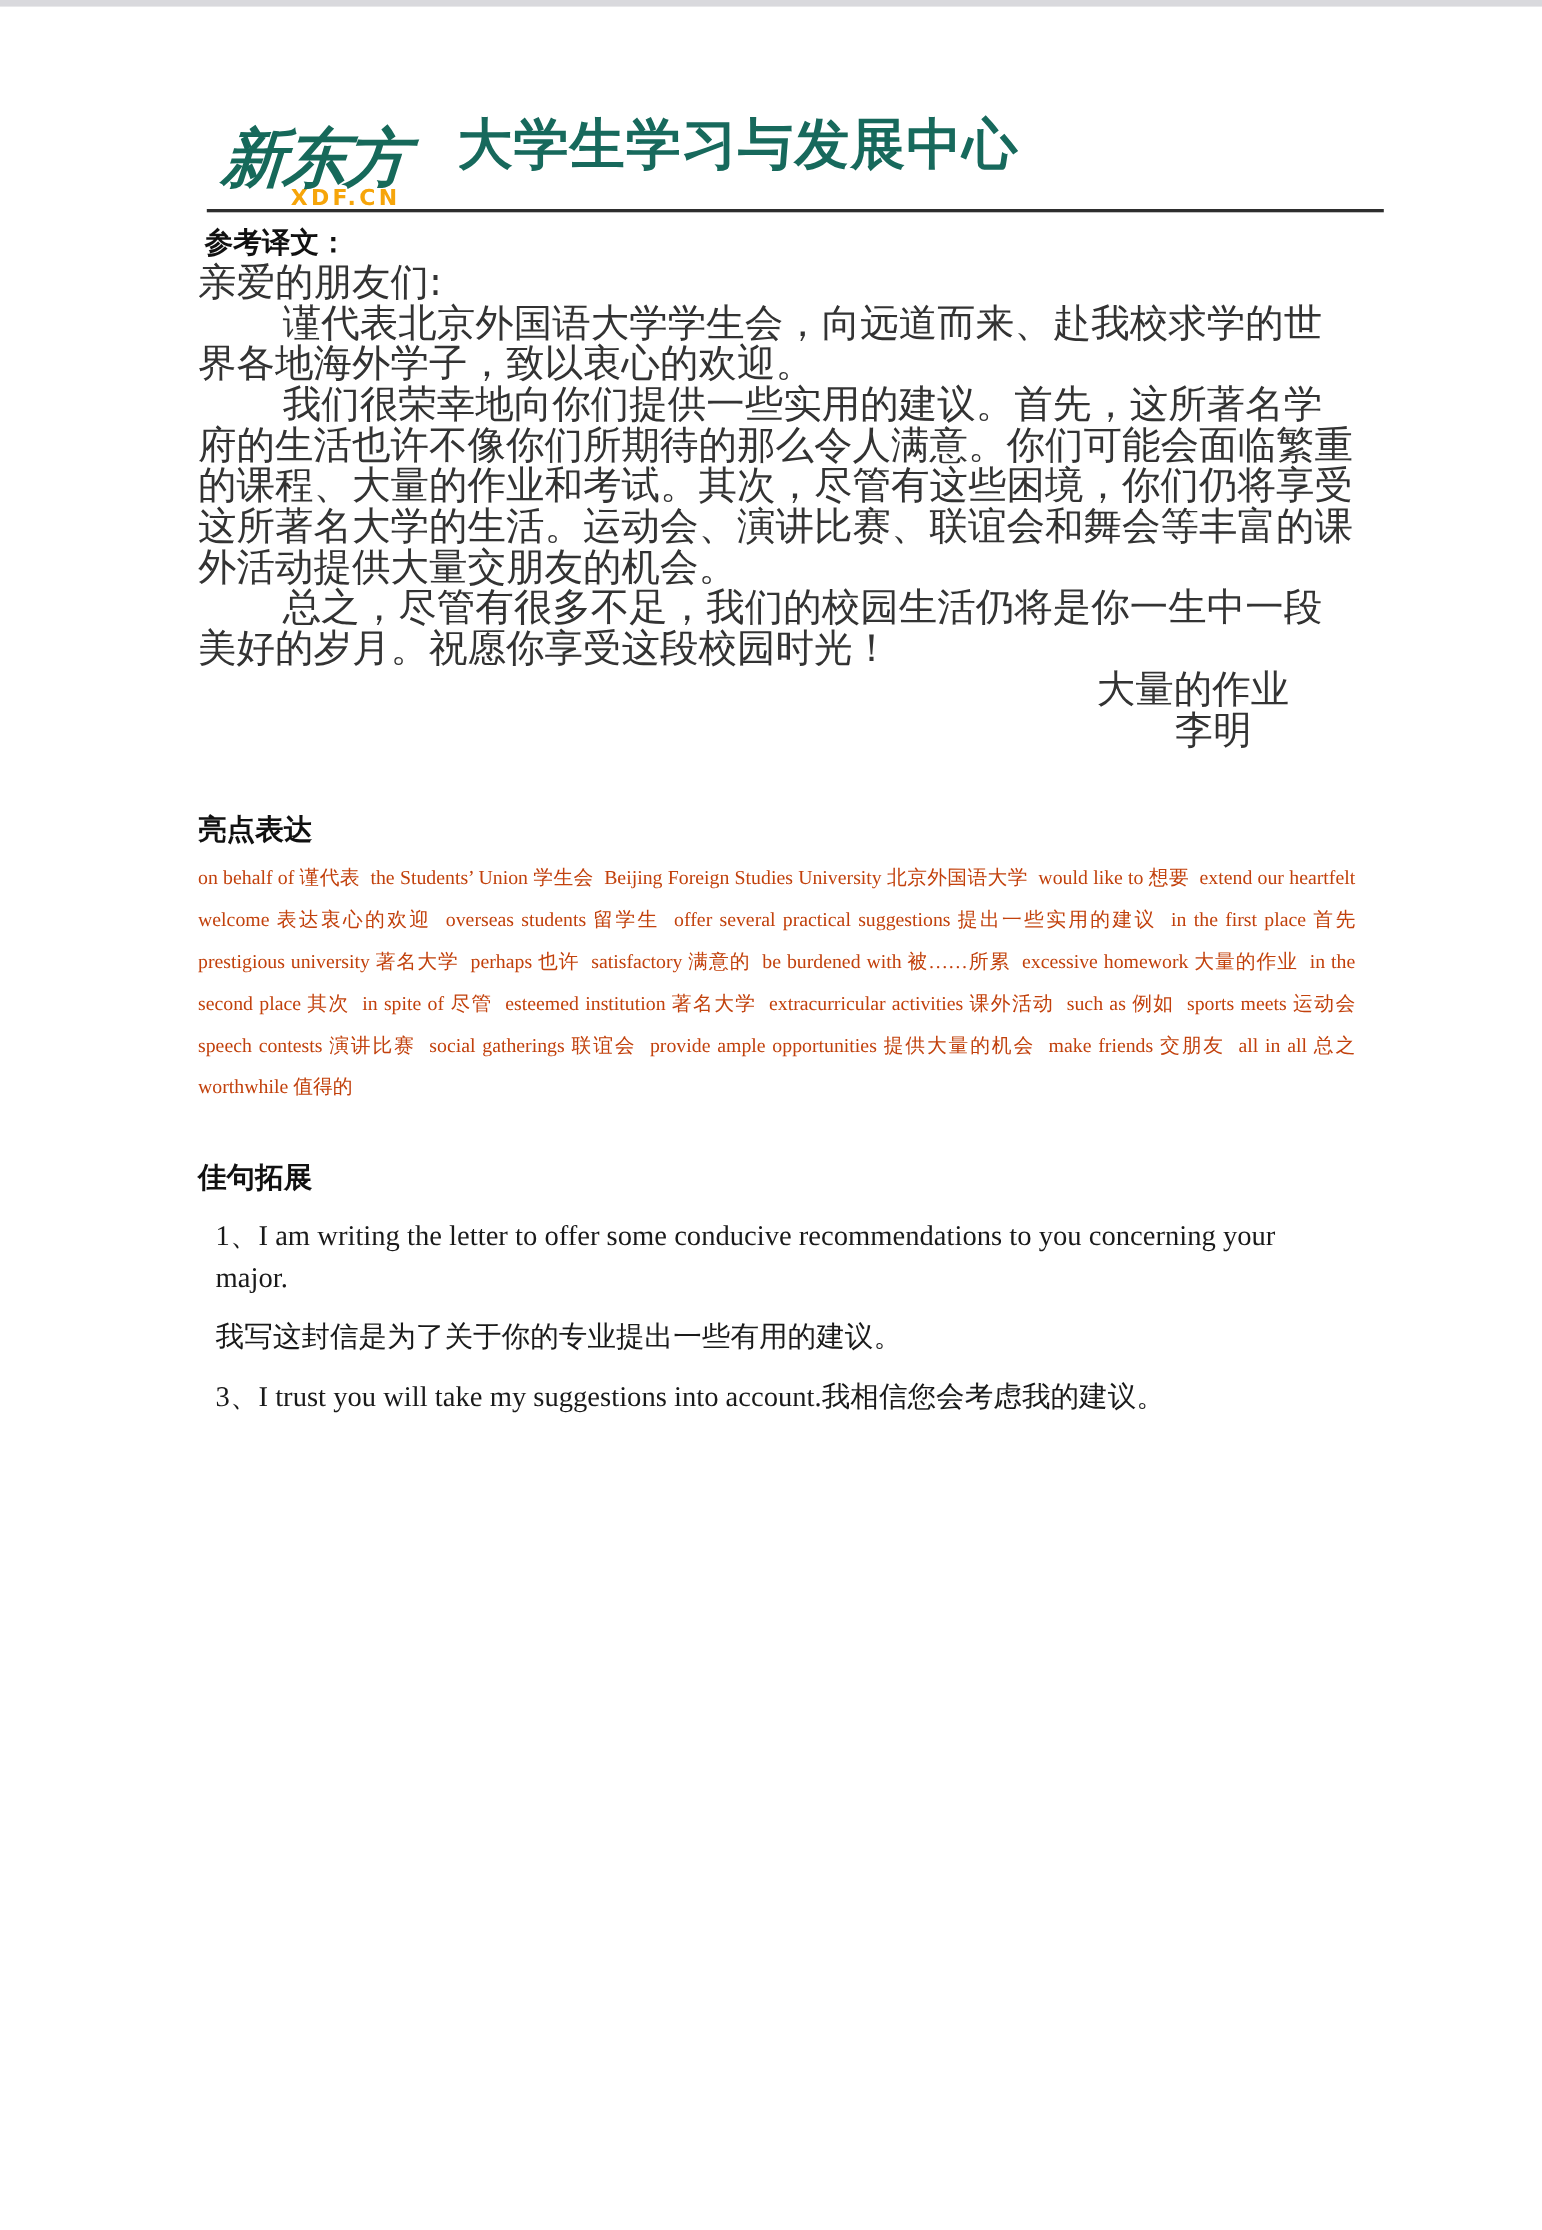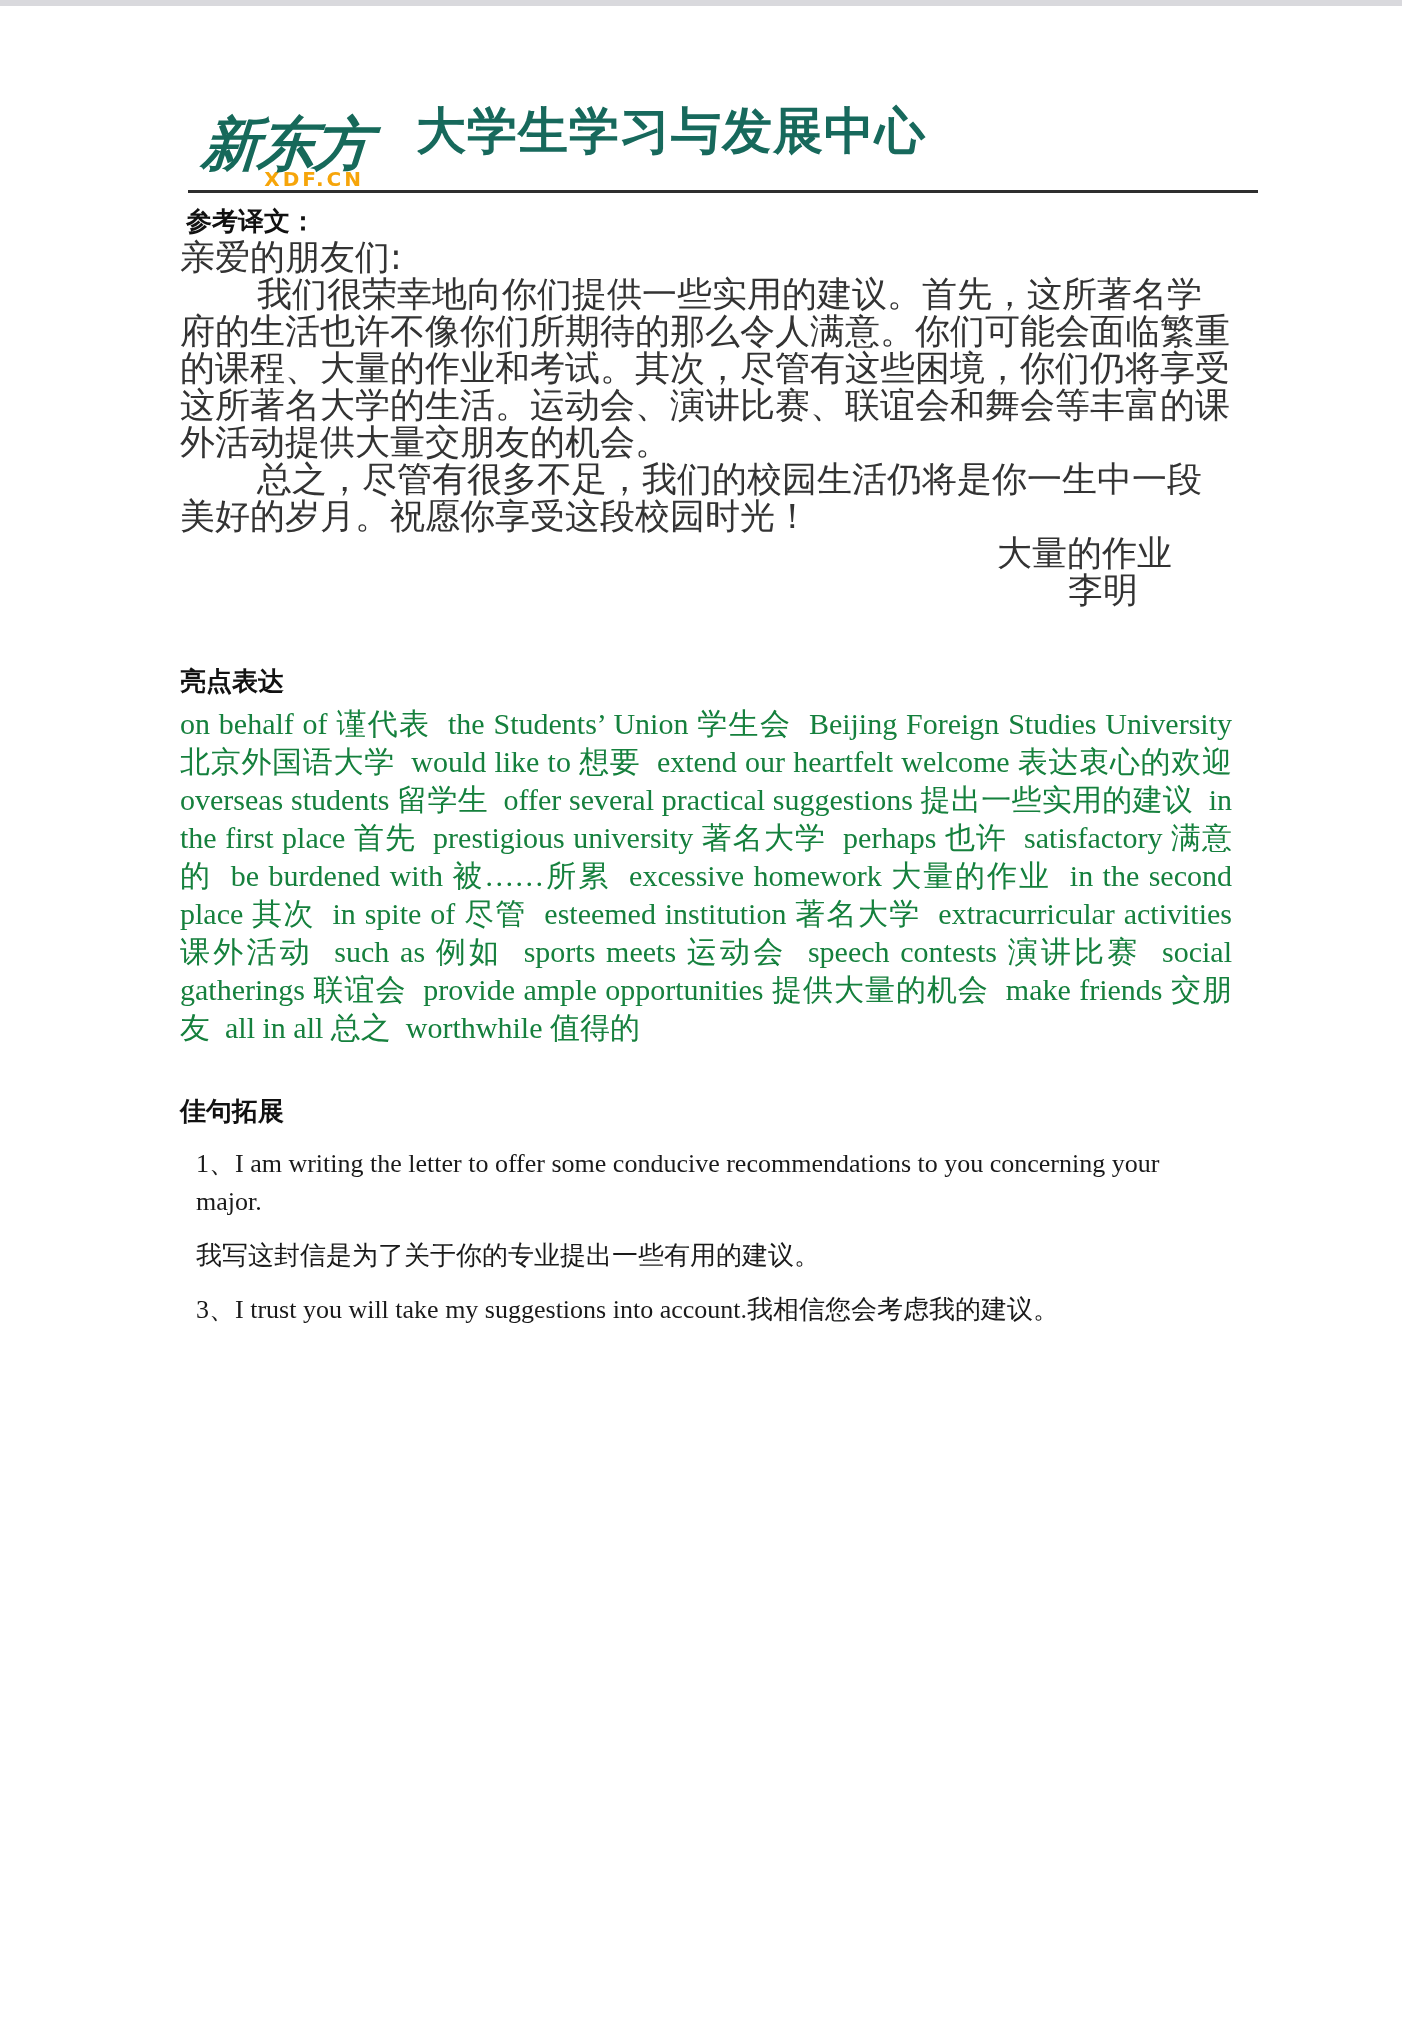--- a/index.html
+++ b/index.html
@@ -89,25 +89,25 @@
   .highlights { margin-top: 54px; }
   .highlights h2, .sentences h2 {
     font-size: 26px;
     line-height: 36px;
     margin: 0;
     color: #111;
     font-weight: bold;
   }
   .vocab {
     font-family: "Liberation Serif", "DejaVu Serif", serif;
-    font-size: 30px;
+    font-size: 18px;
     line-height: 38px;
     text-align: justify;
     white-space: pre-wrap;
-    color: #15803d;
+    color: #c2410c;
     margin: 6px 0 0 0;
   }
   
   .sentences { margin-top: 46px; }
   .sent {
     font-family: "Liberation Serif", "DejaVu Serif", serif;
     font-size: 26px;
     line-height: 38px;
     white-space: pre-wrap;
     color: #1a1a1a;
@@ -128,20 +128,21 @@
       <div class="logo-domain">XDF.CN</div>
     </div>
     <div class="masthead-title">大学生学习与发展中心</div>
   </header>
 
   <div class="rule"></div>
 
   <section class="letter">
     <h2>参考译文：</h2>
     <p class="salutation">亲爱的朋友们:</p>
+    <p class="indent">谨代表北京外国语大学学生会，向远道而来、赴我校求学的世界各地海外学子，致以衷心的欢迎。</p>
     <p class="indent">我们很荣幸地向你们提供一些实用的建议。首先，这所著名学府的生活也许不像你们所期待的那么令人满意。你们可能会面临繁重的课程、大量的作业和考试。其次，尽管有这些困境，你们仍将享受这所著名大学的生活。运动会、演讲比赛、联谊会和舞会等丰富的课外活动提供大量交朋友的机会。</p>
     <p class="indent">总之，尽管有很多不足，我们的校园生活仍将是你一生中一段美好的岁月。祝愿你享受这段校园时光！</p>
     <p class="closing">大量的作业</p>
     <p class="signature">李明</p>
   </section>
 
   <section class="highlights">
     <h2>亮点表达</h2>
     <p class="vocab">on behalf of 谨代表  the Students’ Union 学生会  Beijing Foreign Studies University 北京外国语大学  would like to 想要  extend our heartfelt welcome 表达衷心的欢迎  overseas students 留学生  offer several practical suggestions 提出一些实用的建议  in the first place 首先  prestigious university 著名大学  perhaps 也许  satisfactory 满意的  be burdened with 被……所累  excessive homework 大量的作业  in the second place 其次  in spite of 尽管  esteemed institution 著名大学  extracurricular activities 课外活动  such as 例如  sports meets 运动会  speech contests 演讲比赛  social gatherings 联谊会  provide ample opportunities 提供大量的机会  make friends 交朋友  all in all 总之  worthwhile 值得的</p>
   </section>

